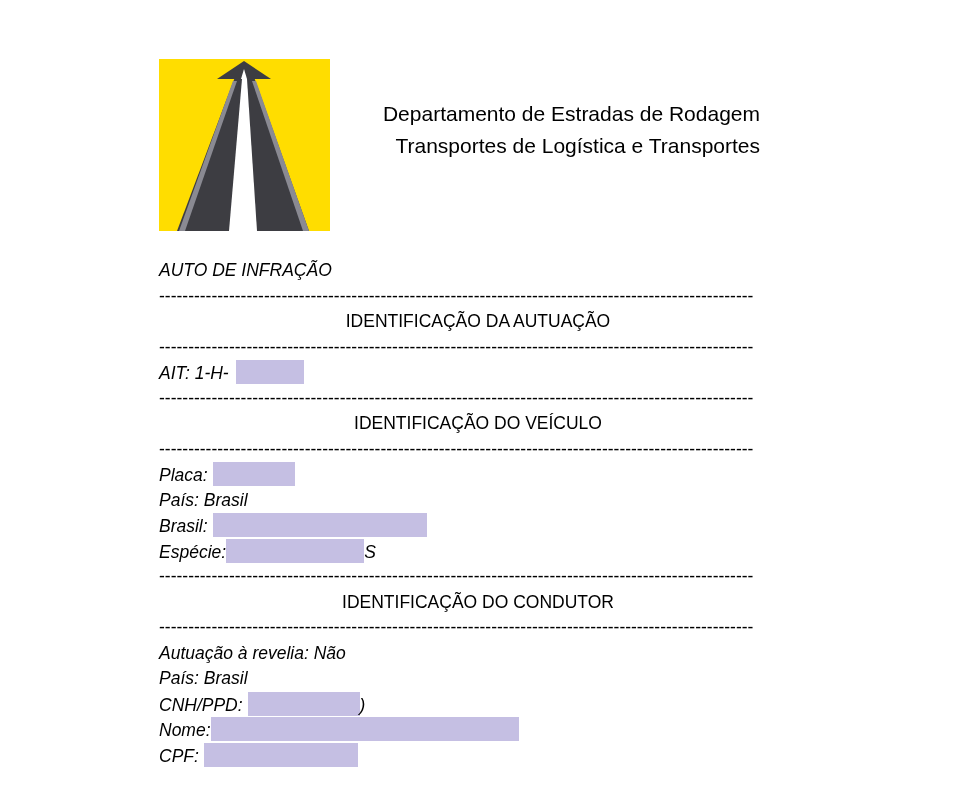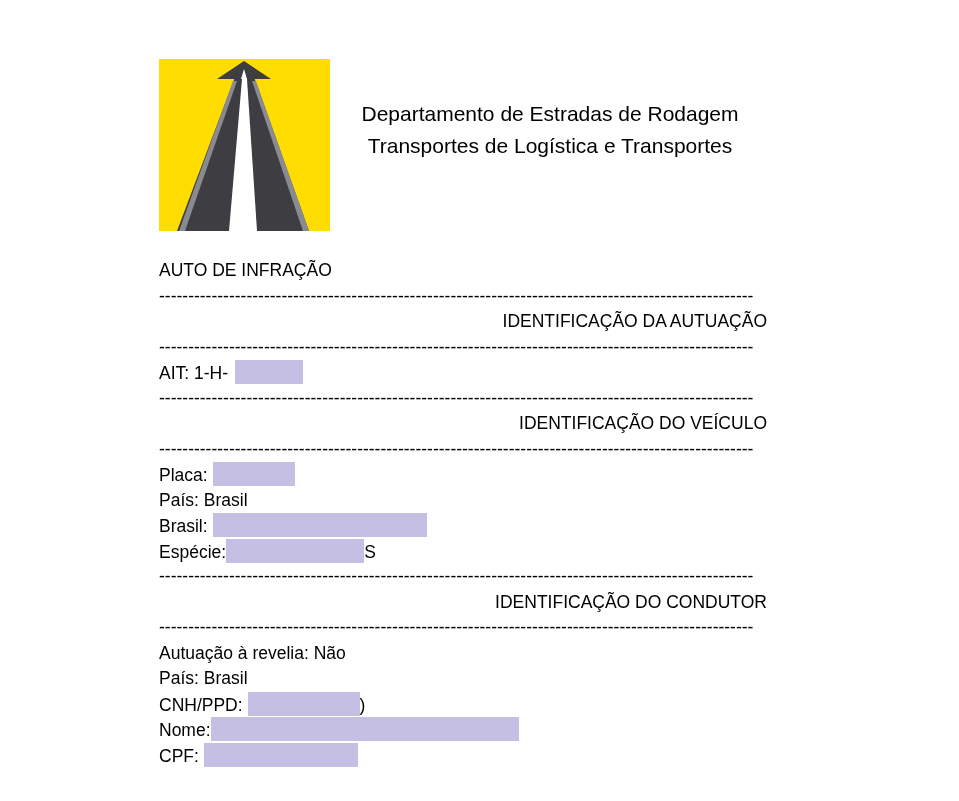--- a/index.html
+++ b/index.html
@@ -21,42 +21,42 @@
       top: 59px;
       width: 171px;
       height: 172px;
     }
     .logo svg { display: block; }
     .org-header {
       position: absolute;
       left: 340px;
       top: 98px;
       width: 420px;
-      text-align: center;
+      text-align: right;
       font-size: 21px;
       line-height: 32px;
     }
     .doc {
       position: absolute;
       left: 159px;
       top: 258px;
       width: 608px;
       font-size: 17.5px;
       line-height: 25.5px;
     }
-    .line { height: 25.5px; white-space: nowrap; position: relative; }
+    .line { height: 25.5px; white-space: nowrap; position: relative; font-style: italic; }
     .dashes {
       height: 25.5px;
       overflow: hidden;
       white-space: nowrap;
       letter-spacing: 0px;
       font-size: 17.5px;
     }
     .section-title {
-      text-align: right;
+      text-align: center;
       height: 25.5px;
       padding-left: 30px;
     }
     .redact {
       display: inline-block;
       background: #c5bfe3;
       height: 24px;
       vertical-align: -5px;
     }
   </style>

